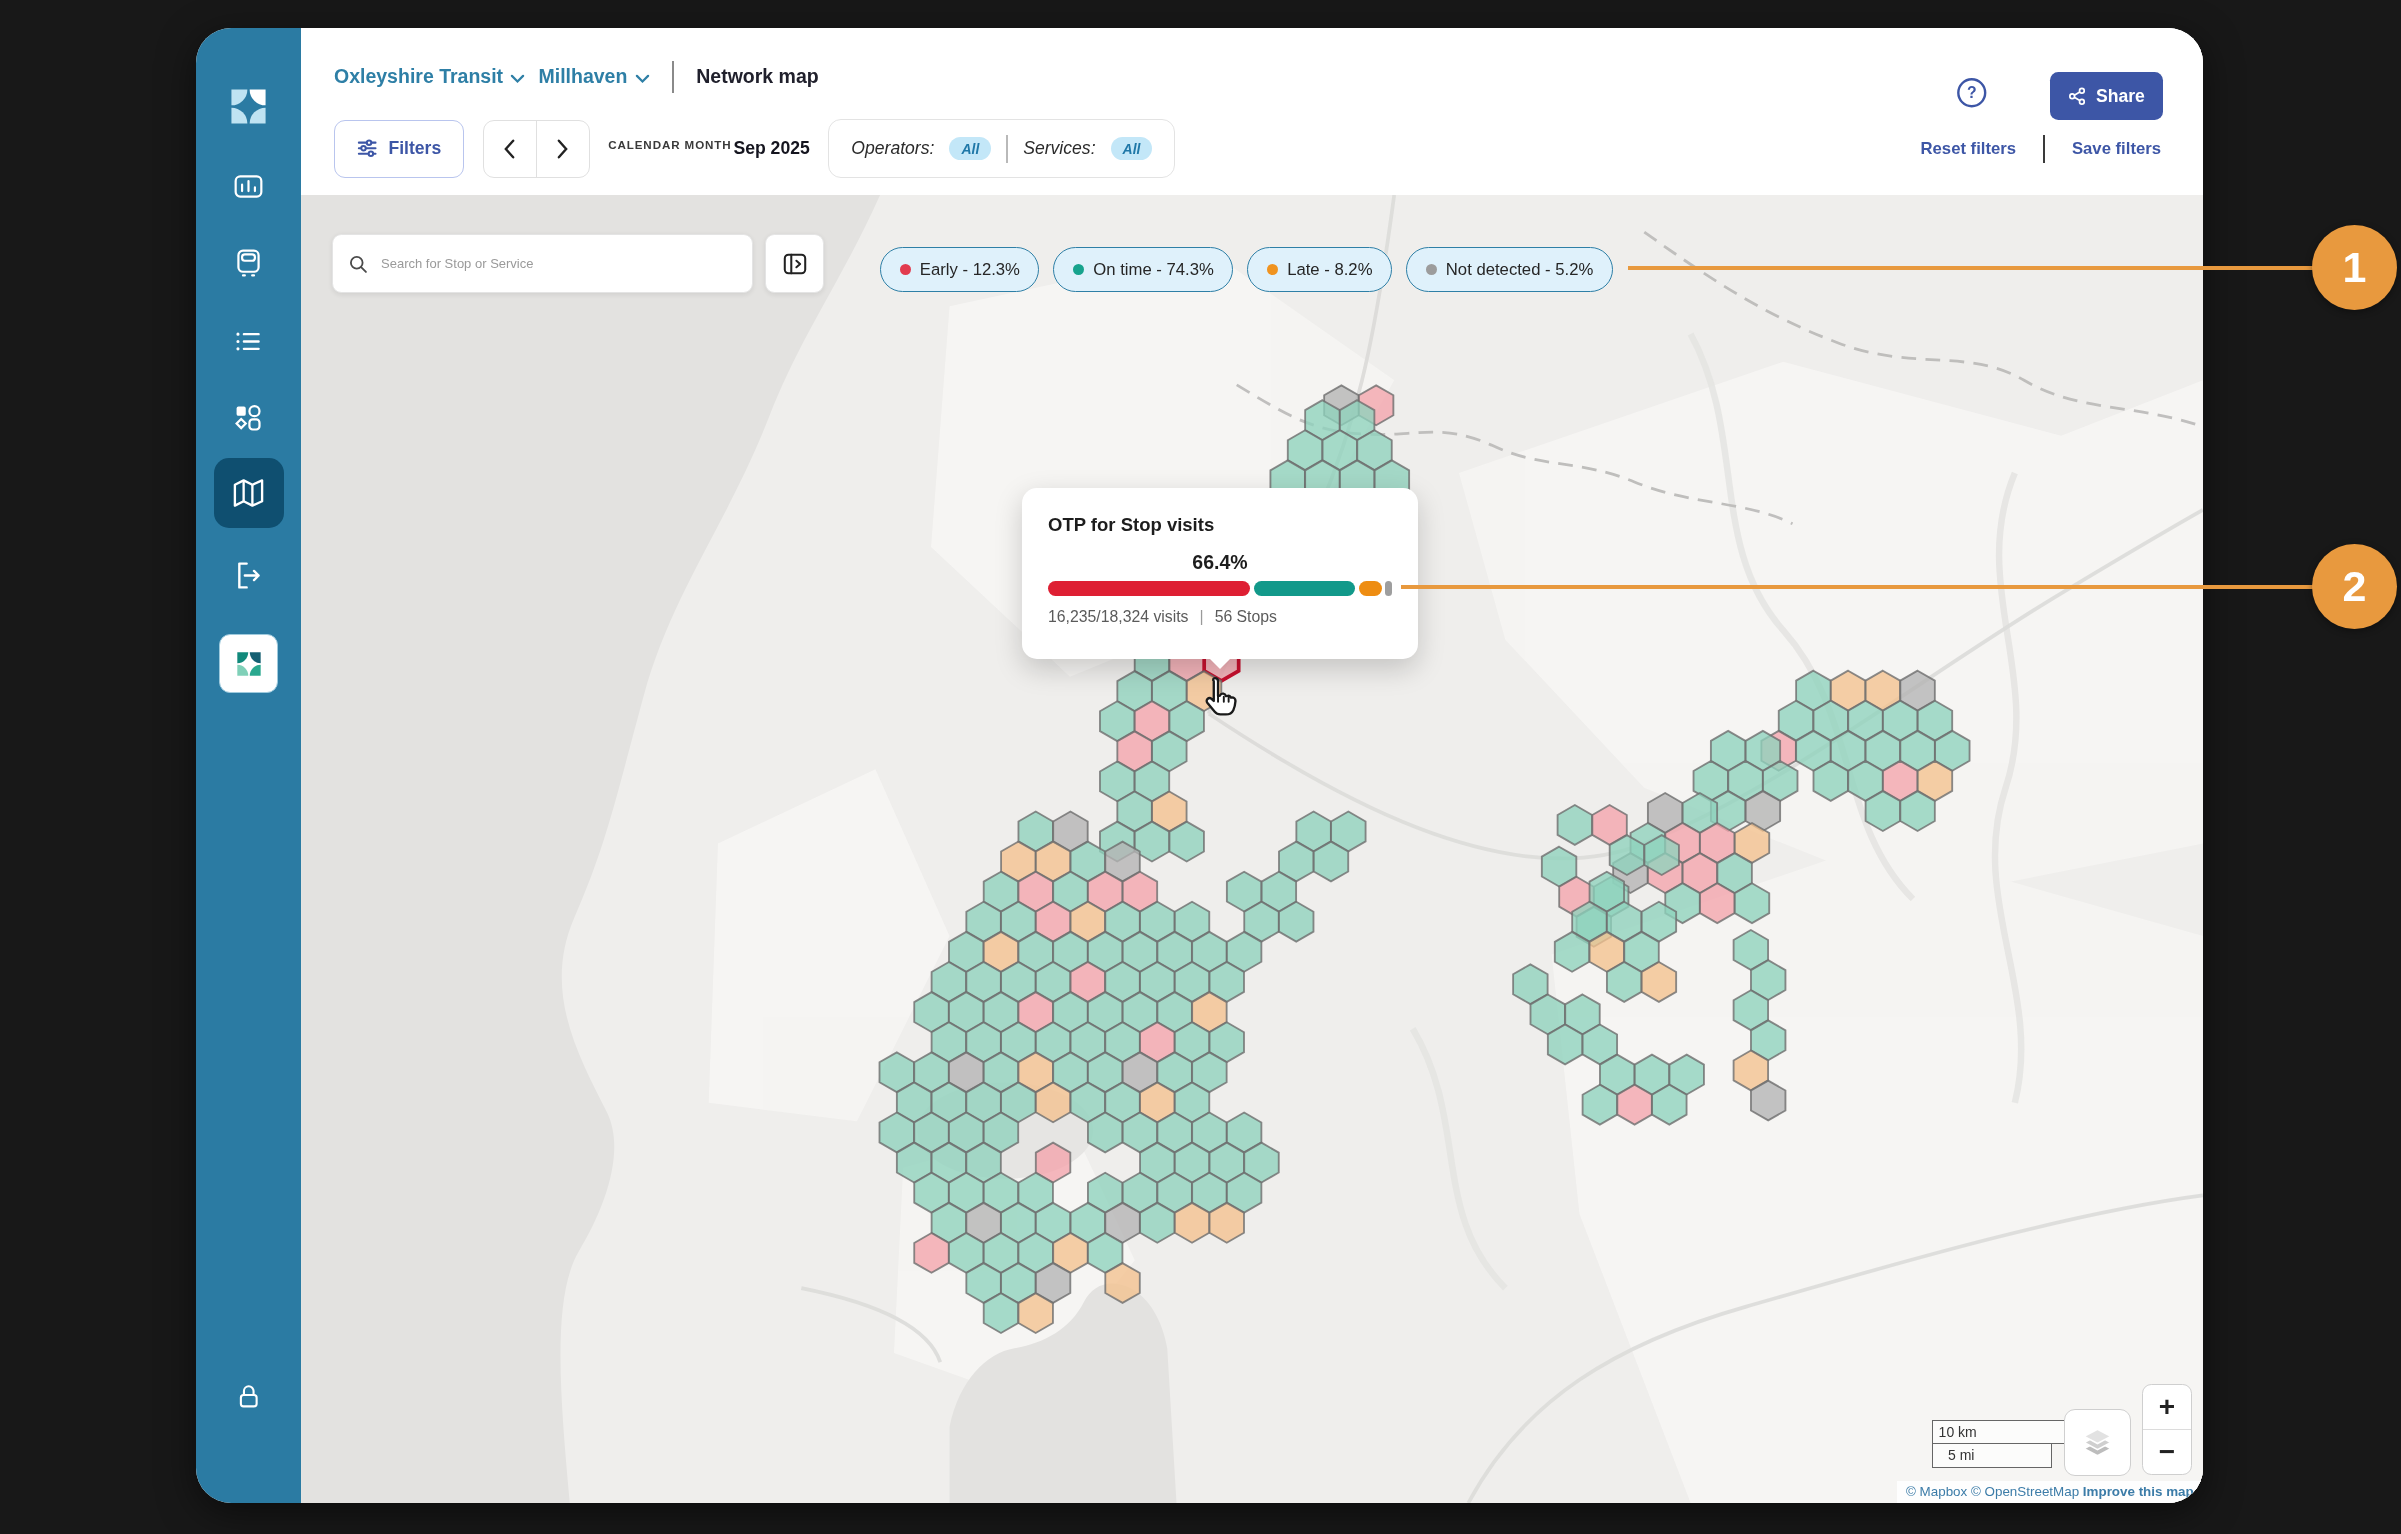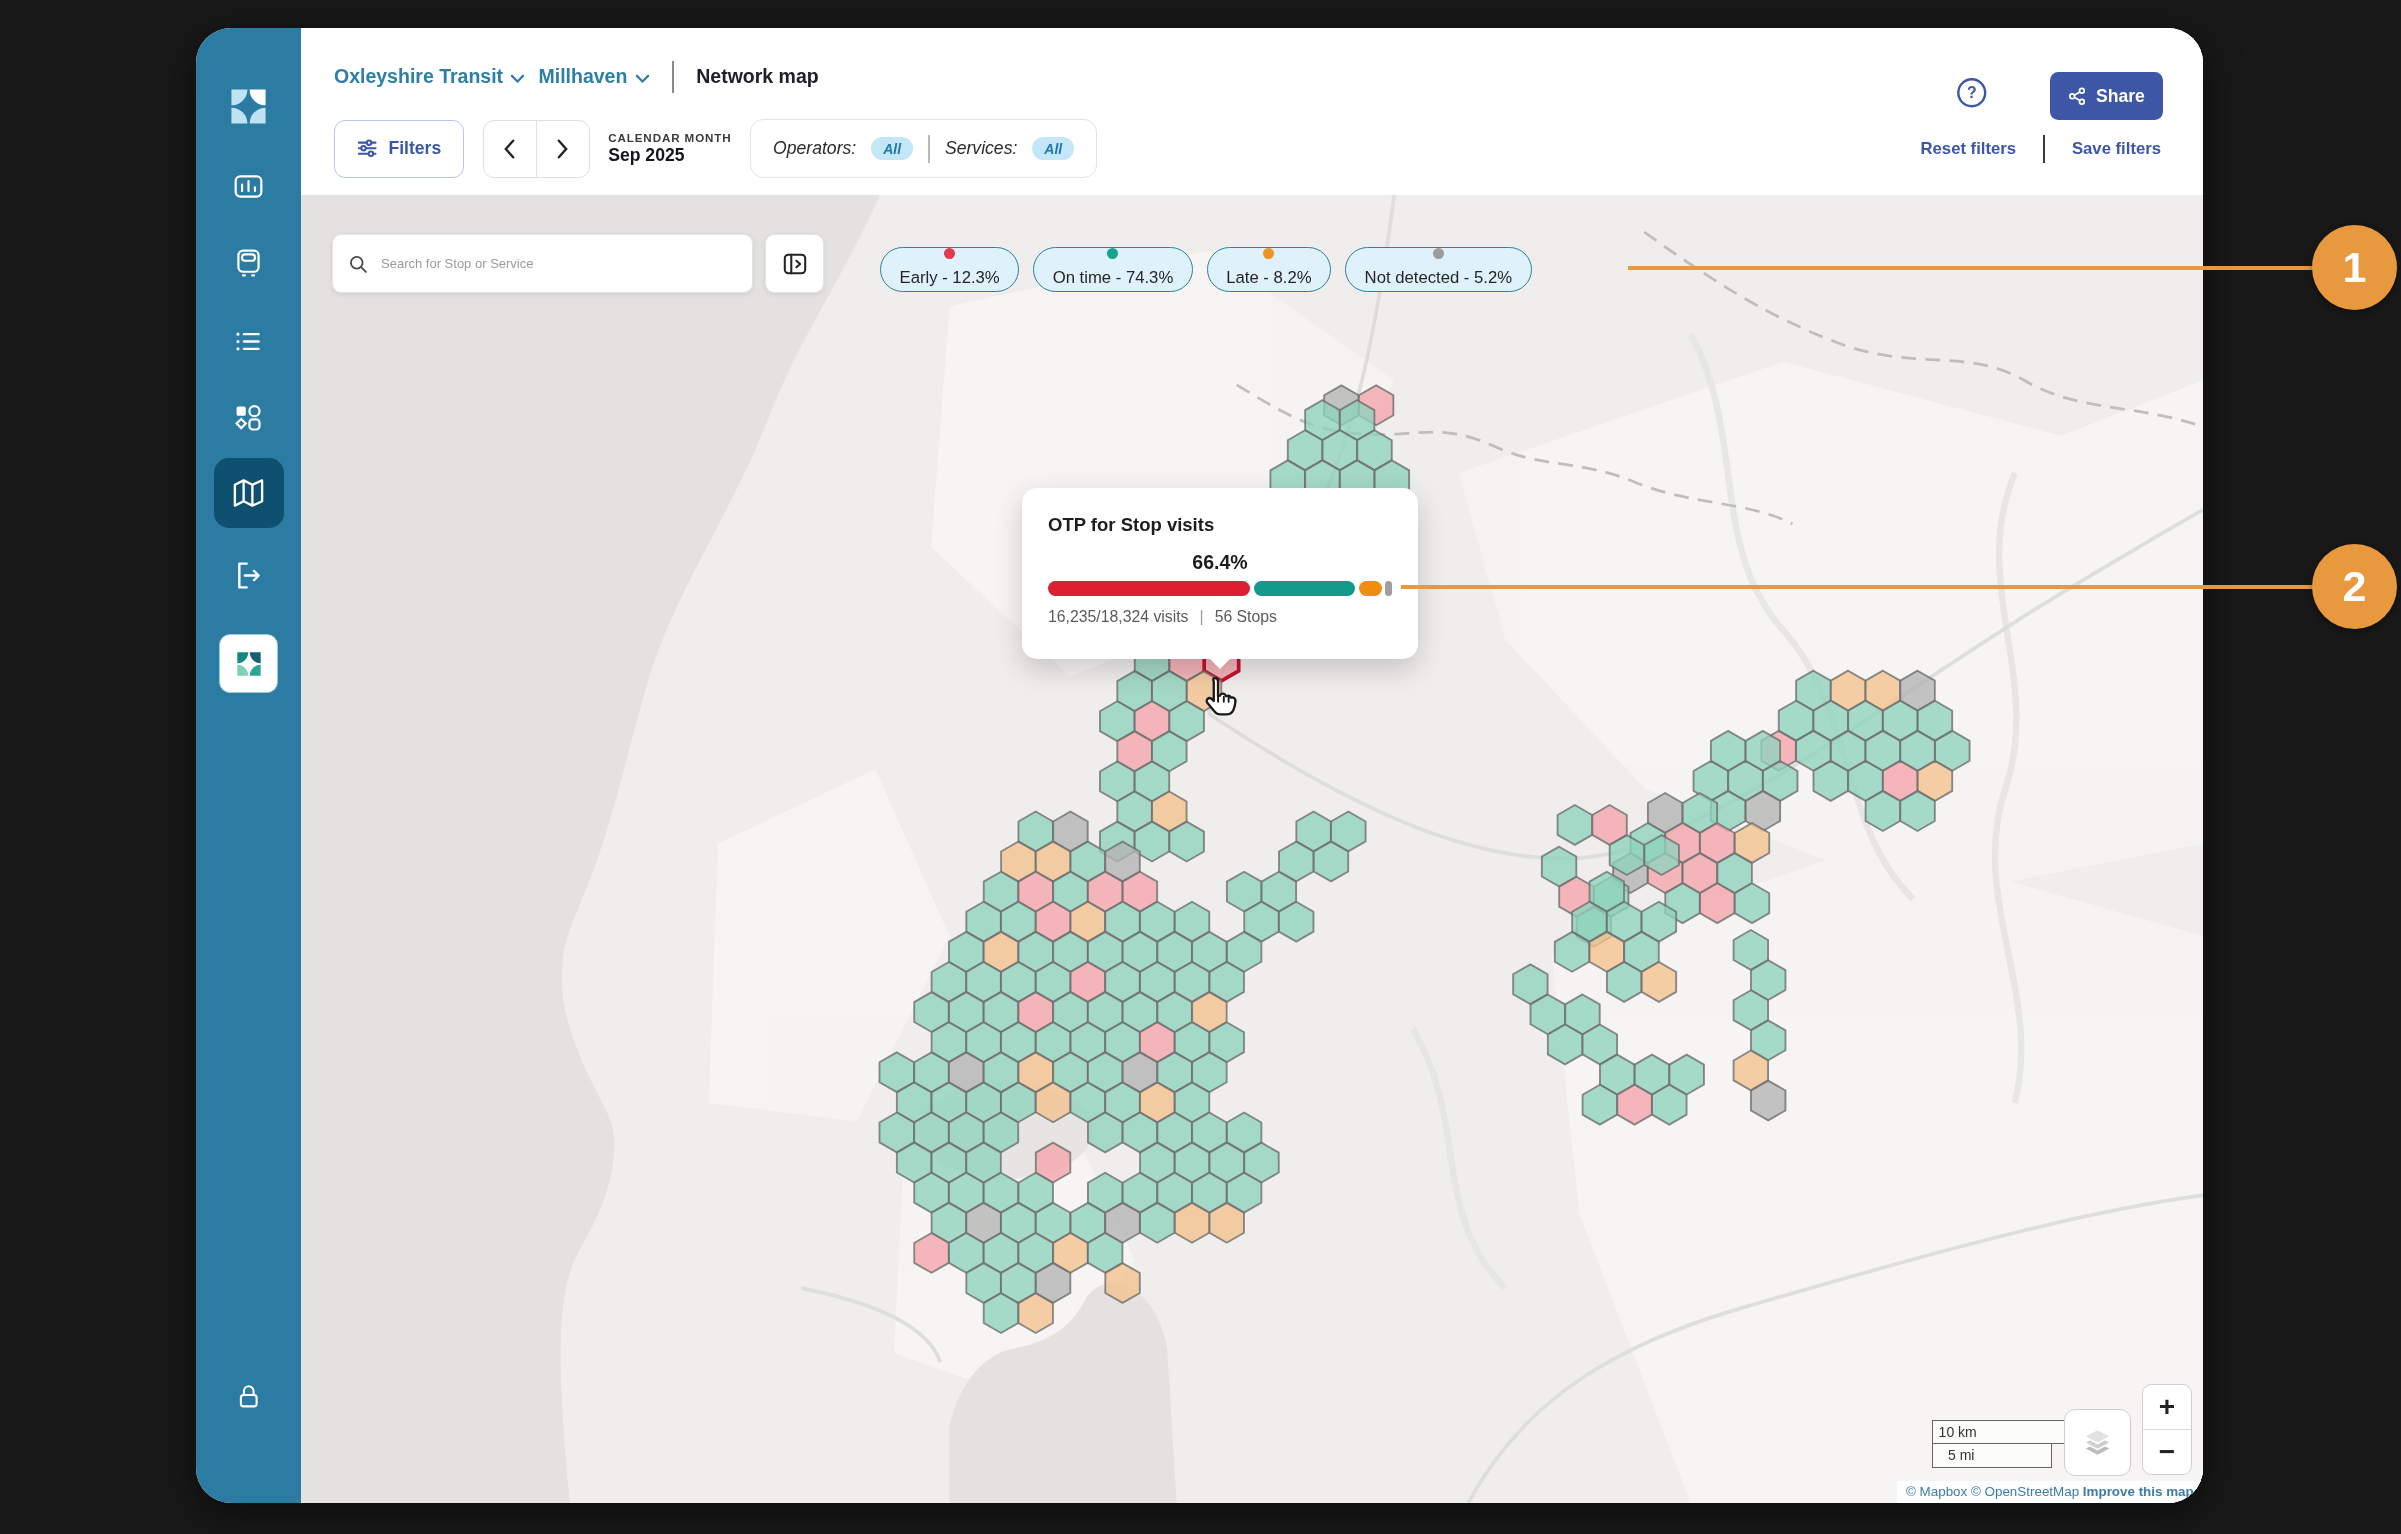--- a/index.html
+++ b/index.html
@@ -24,21 +24,21 @@
   .page-title{color:#20202c;font-size:19.5px;font-weight:700;}
   .help-btn{position:absolute;right:216px;top:49px;width:31.5px;height:31.5px;cursor:pointer;}
   .share-btn{position:absolute;right:40px;top:44px;width:113px;height:48px;background:#3D56A6;border-radius:8.3px;
     color:#fff;font-size:17.6px;font-weight:600;display:flex;align-items:center;justify-content:center;gap:9.3px;cursor:pointer;}
   .row2{position:absolute;left:33px;top:91px;height:59px;display:flex;align-items:center;gap:18.5px;}
   .filters-btn{display:flex;align-items:center;gap:11px;border:1.9px solid #b9c5ee;border-radius:11px;background:#fff;
     height:56px;padding:0 22px;color:#3D56A6;font-size:17.6px;font-weight:700;cursor:pointer;}
   .pager{display:flex;border:1.9px solid #e0e0e0;border-radius:11px;background:#fff;height:56px;overflow:hidden;}
   .pager .pg{width:52px;display:flex;align-items:center;justify-content:center;cursor:pointer;}
   .pager .pg:first-child{border-right:1.9px solid #e0e0e0;}
-  .cal{display:flex;flex-direction:column;justify-content:center;gap:1.9px;}
+  .cal{display:flex;justify-content:center;gap:1.9px;}
   .cal .lab{font-size:11.6px;letter-spacing:0.9px;color:#3a3a3a;font-weight:700;}
   .cal .val{font-size:17.6px;color:#15151f;font-weight:800;}
   .ops-pill{display:flex;align-items:center;gap:15px;border:1.9px solid #e3e3e3;border-radius:13px;height:57px;padding:0 22px;background:#fff;font-style:italic;}
   .ops-pill .lbl{font-size:17.6px;color:#2b2b2b;}
   .badge{background:#C3E7F8;color:#1F78A8;font-size:14px;font-weight:700;border-radius:13px;padding:3.7px 12px;}
   .ops-div{width:1.9px;height:28px;background:#b9b9b9;}
   .hdr-links{position:absolute;right:42px;top:107px;display:flex;align-items:center;gap:27px;}
   .hdr-link{color:#3D56A6;font-size:16.7px;font-weight:700;cursor:pointer;}
   .hdr-link-div{width:1.9px;height:28px;background:#3a3a3a;}
   
@@ -46,21 +46,21 @@
   .map svg.base{position:absolute;left:0;top:0;}
   .search-wrap{position:absolute;left:31px;top:39px;display:flex;gap:12px;z-index:6;}
   .search{width:389px;height:57px;background:#fff;border:0.9px solid #e4e4e4;border-radius:9.3px;box-shadow:0 1.9px 5.6px rgba(0,0,0,.08);
     display:flex;align-items:center;padding:0 15px;gap:11px;}
   .search input{border:none;outline:none;font-size:13px;color:#333;width:100%;font-family:"Liberation Sans",sans-serif;background:transparent;}
   .search input::placeholder{color:#9a9a9a;}
   .panel-btn{width:57px;height:57px;background:#fff;border:0.9px solid #e4e4e4;border-radius:9.3px;box-shadow:0 1.9px 5.6px rgba(0,0,0,.08);
     display:flex;align-items:center;justify-content:center;cursor:pointer;}
   .chips{position:absolute;left:579px;top:52px;display:flex;gap:14px;z-index:6;}
   .chip{display:flex;align-items:center;gap:9.3px;height:43px;padding:0 18.5px;background:#DFF1FB;border:1.9px solid #2E7FA6;
-    border-radius:23px;font-size:16.7px;color:#262626;cursor:pointer;white-space:nowrap;flex-direction:column;}
+    border-radius:23px;font-size:16.7px;color:#262626;cursor:pointer;white-space:nowrap;}
   .chip .dot{width:11px;height:11px;border-radius:50%;}
   
   .tip{position:absolute;left:721px;top:293px;width:396px;height:171px;background:#fff;border-radius:15px;z-index:7;
     box-shadow:0 9.3px 28px rgba(0,0,0,.18);}
   .tip:after{content:"";position:absolute;left:50%;bottom:-10.2px;margin-left:-11px;border-left:11px solid transparent;
     border-right:11px solid transparent;border-top:11px solid #fff;}
   .tip .t-title{position:absolute;left:26px;top:26px;font-size:18.5px;font-weight:700;color:#1d1d1d;}
   .tip .t-pct{position:absolute;left:0;right:0;top:63px;text-align:center;font-size:19.5px;font-weight:700;color:#1d1d1d;}
   .tip .t-bar{position:absolute;left:26px;right:26px;top:93px;height:15px;display:flex;gap:3.7px;}
   .tip .t-bar div{height:100%;border-radius:7.4px;}

